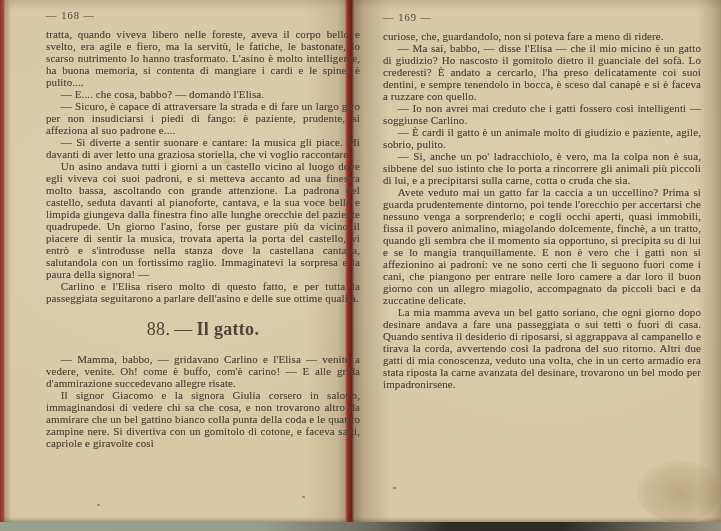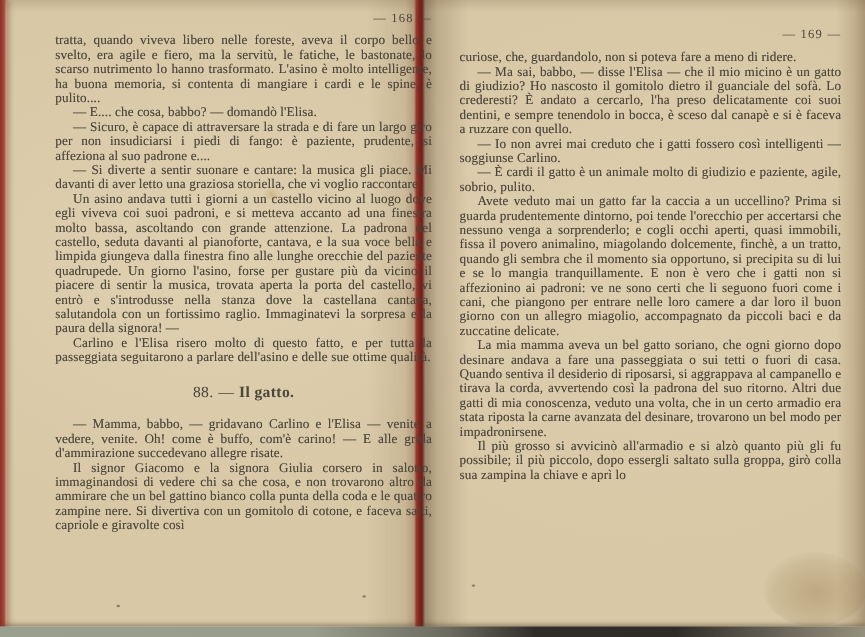--- a/index.html
+++ b/index.html
@@ -65,42 +65,42 @@
     position:absolute; left:219px; top:156px; width:15px; height:12px; border-radius:50%;
     background: radial-gradient(ellipse, rgba(165,125,40,0.28), rgba(165,125,40,0) 70%);
   }
   .speck { position:absolute; width:3px; height:2px; border-radius:50%; background:rgba(80,70,55,0.55); }
   .speck-1 { left:97px;  top:504px; }
   .speck-2 { left:302px; top:496px; }
   .speck-3 { left:393px; top:487px; }
 
   .page { position:absolute; color: var(--ink, #4b453b); }
   .page-left  { left:46px;  top:10px; width:314px; }
-  .page-right { left:383px; top:12px; width:318px;margin-top:12px; }
+  .page-right { left:383px; top:12px; width:318px; }
 
   .page-number {
-    text-align:right;
+    text-align:left;
     font-size:10.5px;
     letter-spacing:1px;
     margin-bottom:7px;
     color: var(--ink, #4b453b);
   }
   .page p {
     font-size:11px;
     line-height:12px;
     text-align:justify;
     text-indent:1.35em;
     letter-spacing:0.1px;
     text-shadow: 0 0 0.5px rgba(74,68,59,0.45);
   }
   .page p.noindent { text-indent:0; }
 
   .section-heading {
     text-align:center;
-    font-size:13px;
+    font-size:18px;
     font-weight:normal;
     letter-spacing:0.3px;
     margin:15px 0 13px 0;
   }
   .section-heading .sep { margin:0 4px; }
   .section-heading .title { font-weight:bold; }
 </style>
 </head>
 <body>
 
@@ -130,17 +130,17 @@
     <p>— Mamma, babbo, — gridavano Carlino e l'Elisa — venite a vedere, venite. Oh! come è buffo, com'è carino! — E alle grida d'ammirazione succedevano allegre risate.</p>
     <p>Il signor Giacomo e la signora Giulia corsero in salotto, immaginandosi di vedere chi sa che cosa, e non trovarono altro da ammirare che un bel gattino bianco colla punta della coda e le quattro zampine nere. Si divertiva con un gomitolo di cotone, e faceva salti, capriole e giravolte così</p>
   </div>
 
   <div class="page page-right">
     <div class="page-number">— 169 —</div>
     <p class="noindent">curiose, che, guardandolo, non si poteva fare a meno di ridere.</p>
     <p>— Ma sai, babbo, — disse l'Elisa — che il mio micino è un gatto di giudizio? Ho nascosto il gomitolo dietro il guanciale del sofà. Lo crederesti? È andato a cercarlo, l'ha preso delicatamente coi suoi dentini, e sempre tenendolo in bocca, è sceso dal canapè e si è faceva a ruzzare con quello.</p>
     <p>— Io non avrei mai creduto che i gatti fossero così intelligenti — soggiunse Carlino.</p>
     <p>— È cardi il gatto è un animale molto di giudizio e paziente, agile, sobrio, pulito.</p>
+    <p>— Sì, anche un po' ladracchiolo, è vero, ma la colpa non è sua, sibbene del suo istinto che lo porta a rincorrere gli animali più piccoli di lui, e a precipitarsi sulla carne, cotta o cruda che sia.</p>
     <p>Avete veduto mai un gatto far la caccia a un uccellino? Prima si guarda prudentemente dintorno, poi tende l'orecchio per accertarsi che nessuno venga a sorprenderlo; e cogli occhi aperti, quasi immobili, fissa il povero animalino, miagolando dolcemente, finchè, a un tratto, quando gli sembra che il momento sia opportuno, si precipita su di lui e se lo mangia tranquillamente. E non è vero che i gatti non si affezionino ai padroni: ve ne sono certi che li seguono fuori come i cani, che piangono per entrare nelle loro camere a dar loro il buon giorno con un allegro miagolio, accompagnato da piccoli baci e da zuccatine delicate.</p>
     <p>La mia mamma aveva un bel gatto soriano, che ogni giorno dopo desinare andava a fare una passeggiata o sui tetti o fuori di casa. Quando sentiva il desiderio di riposarsi, si aggrappava al campanello e tirava la corda, avvertendo così la padrona del suo ritorno. Altri due gatti di mia conoscenza, veduto una volta, che in un certo armadio era stata riposta la carne avanzata del desinare, trovarono un bel modo per impadronirsene.</p>
-    <p>Il più grosso si avvicinò all'armadio e si alzò quanto più gli fu possibile; il più piccolo, dopo essergli saltato sulla groppa, girò colla sua zampina la chiave e aprì lo</p>
   </div>
 </div>
 
 </body></html>

